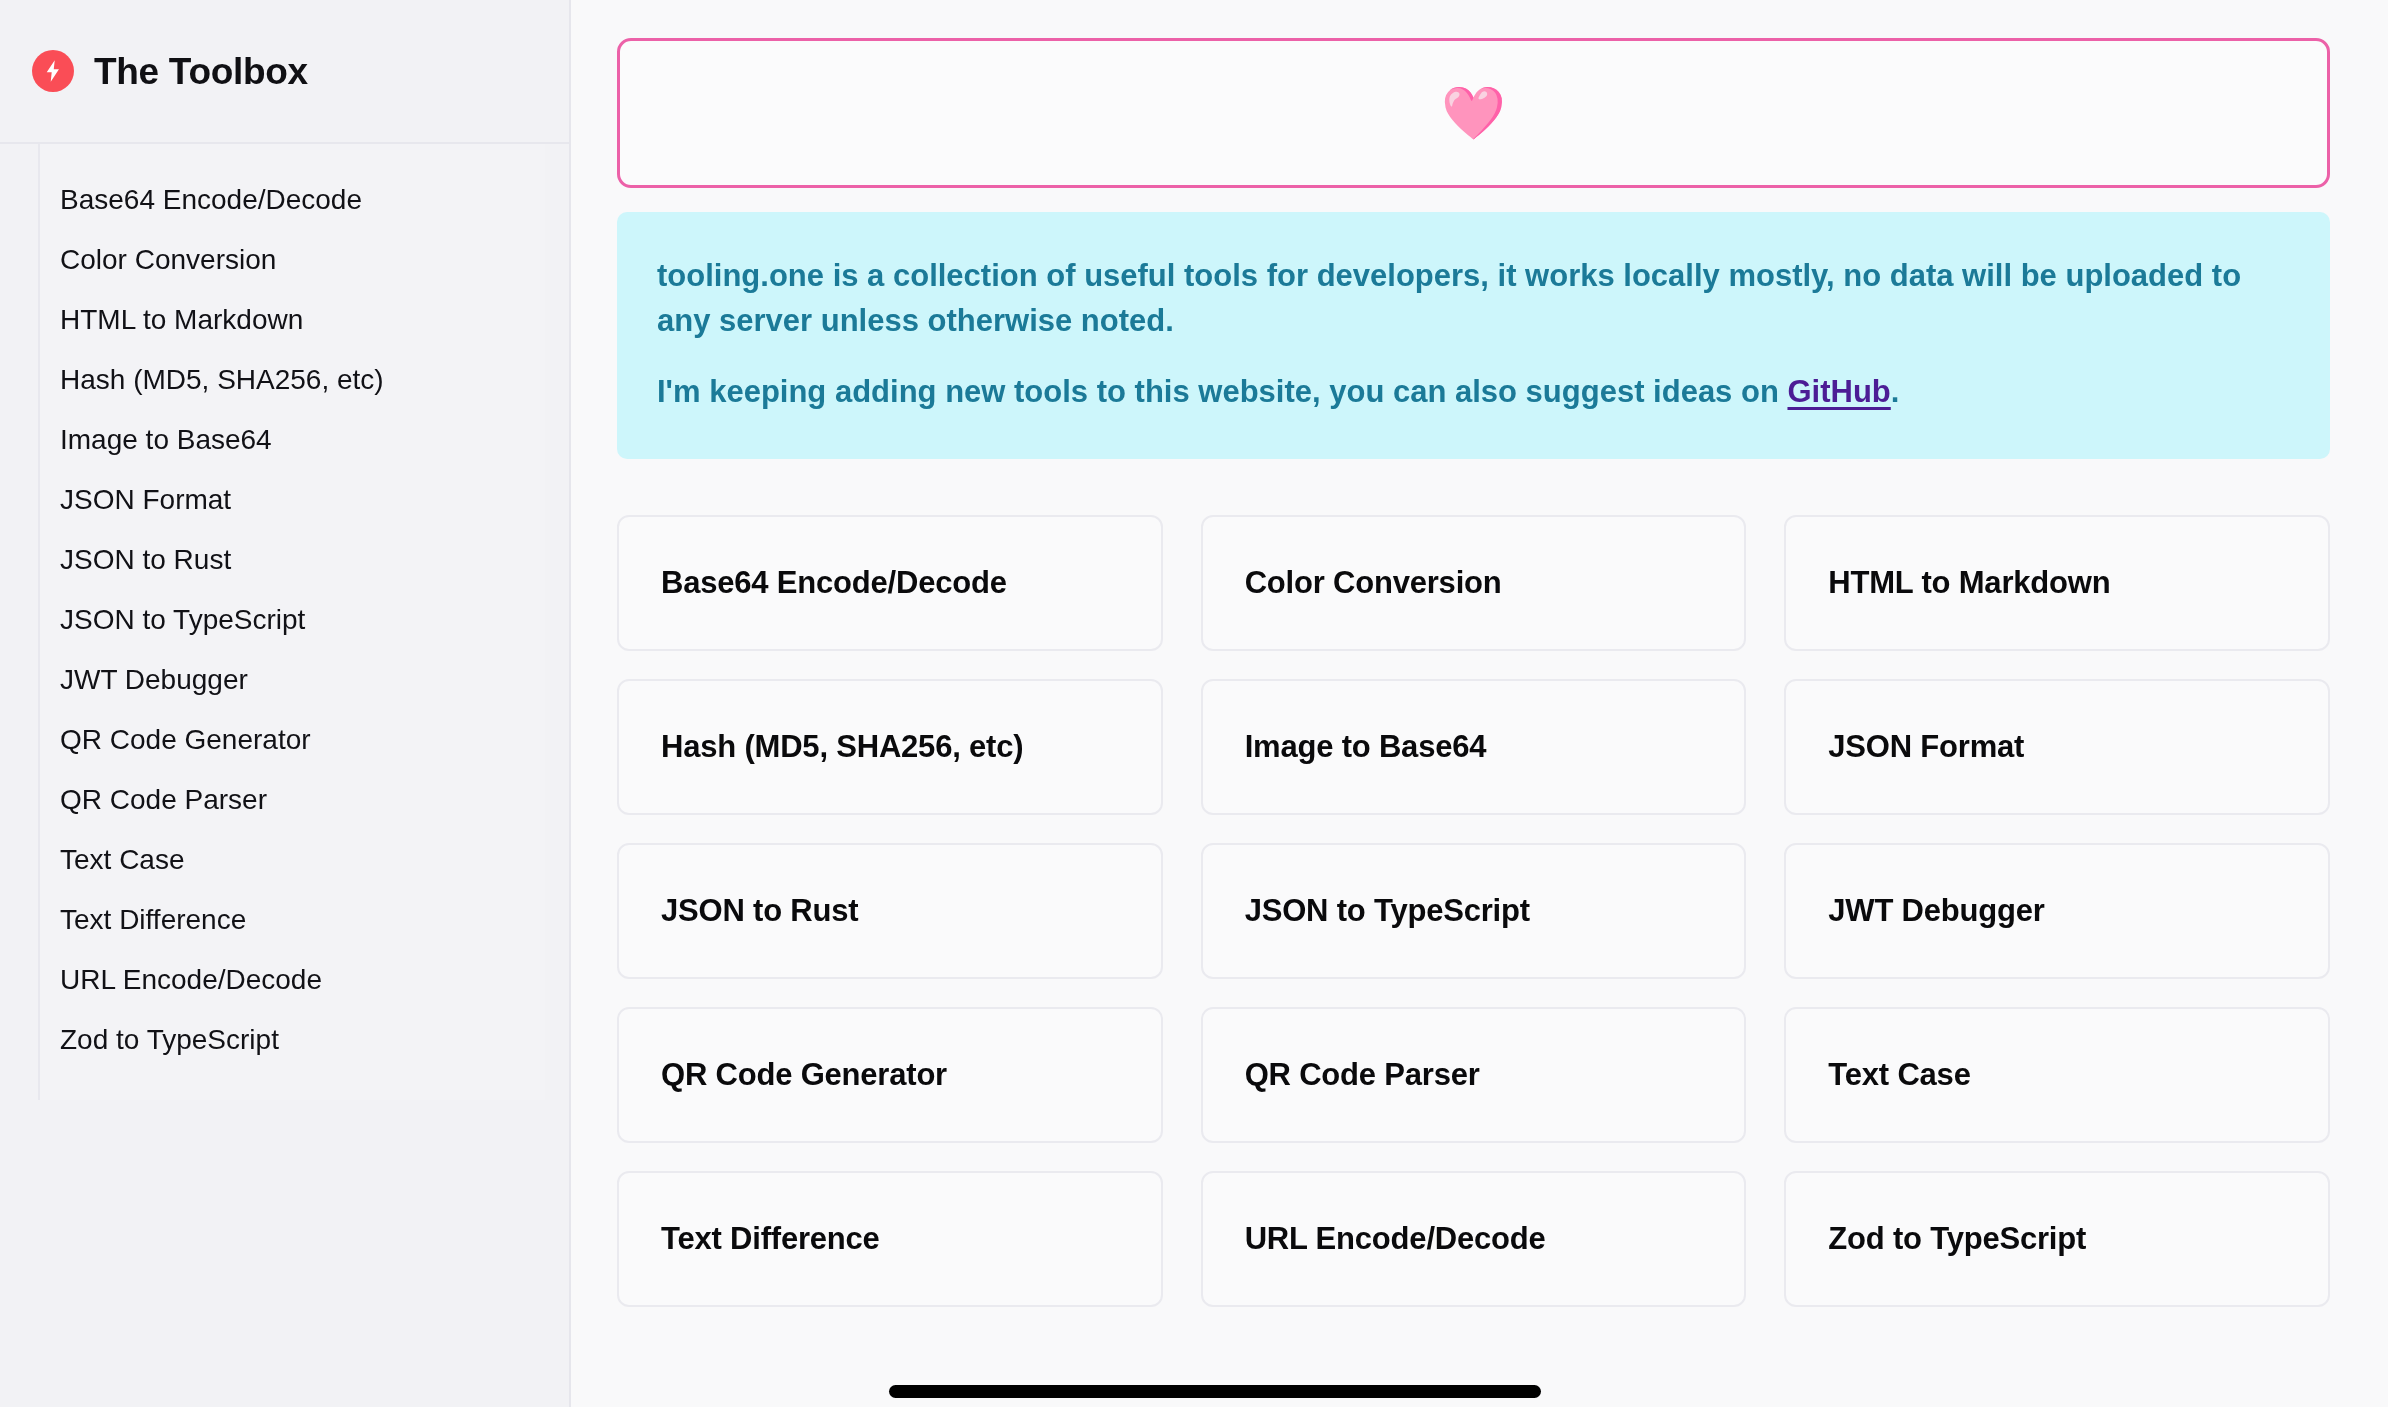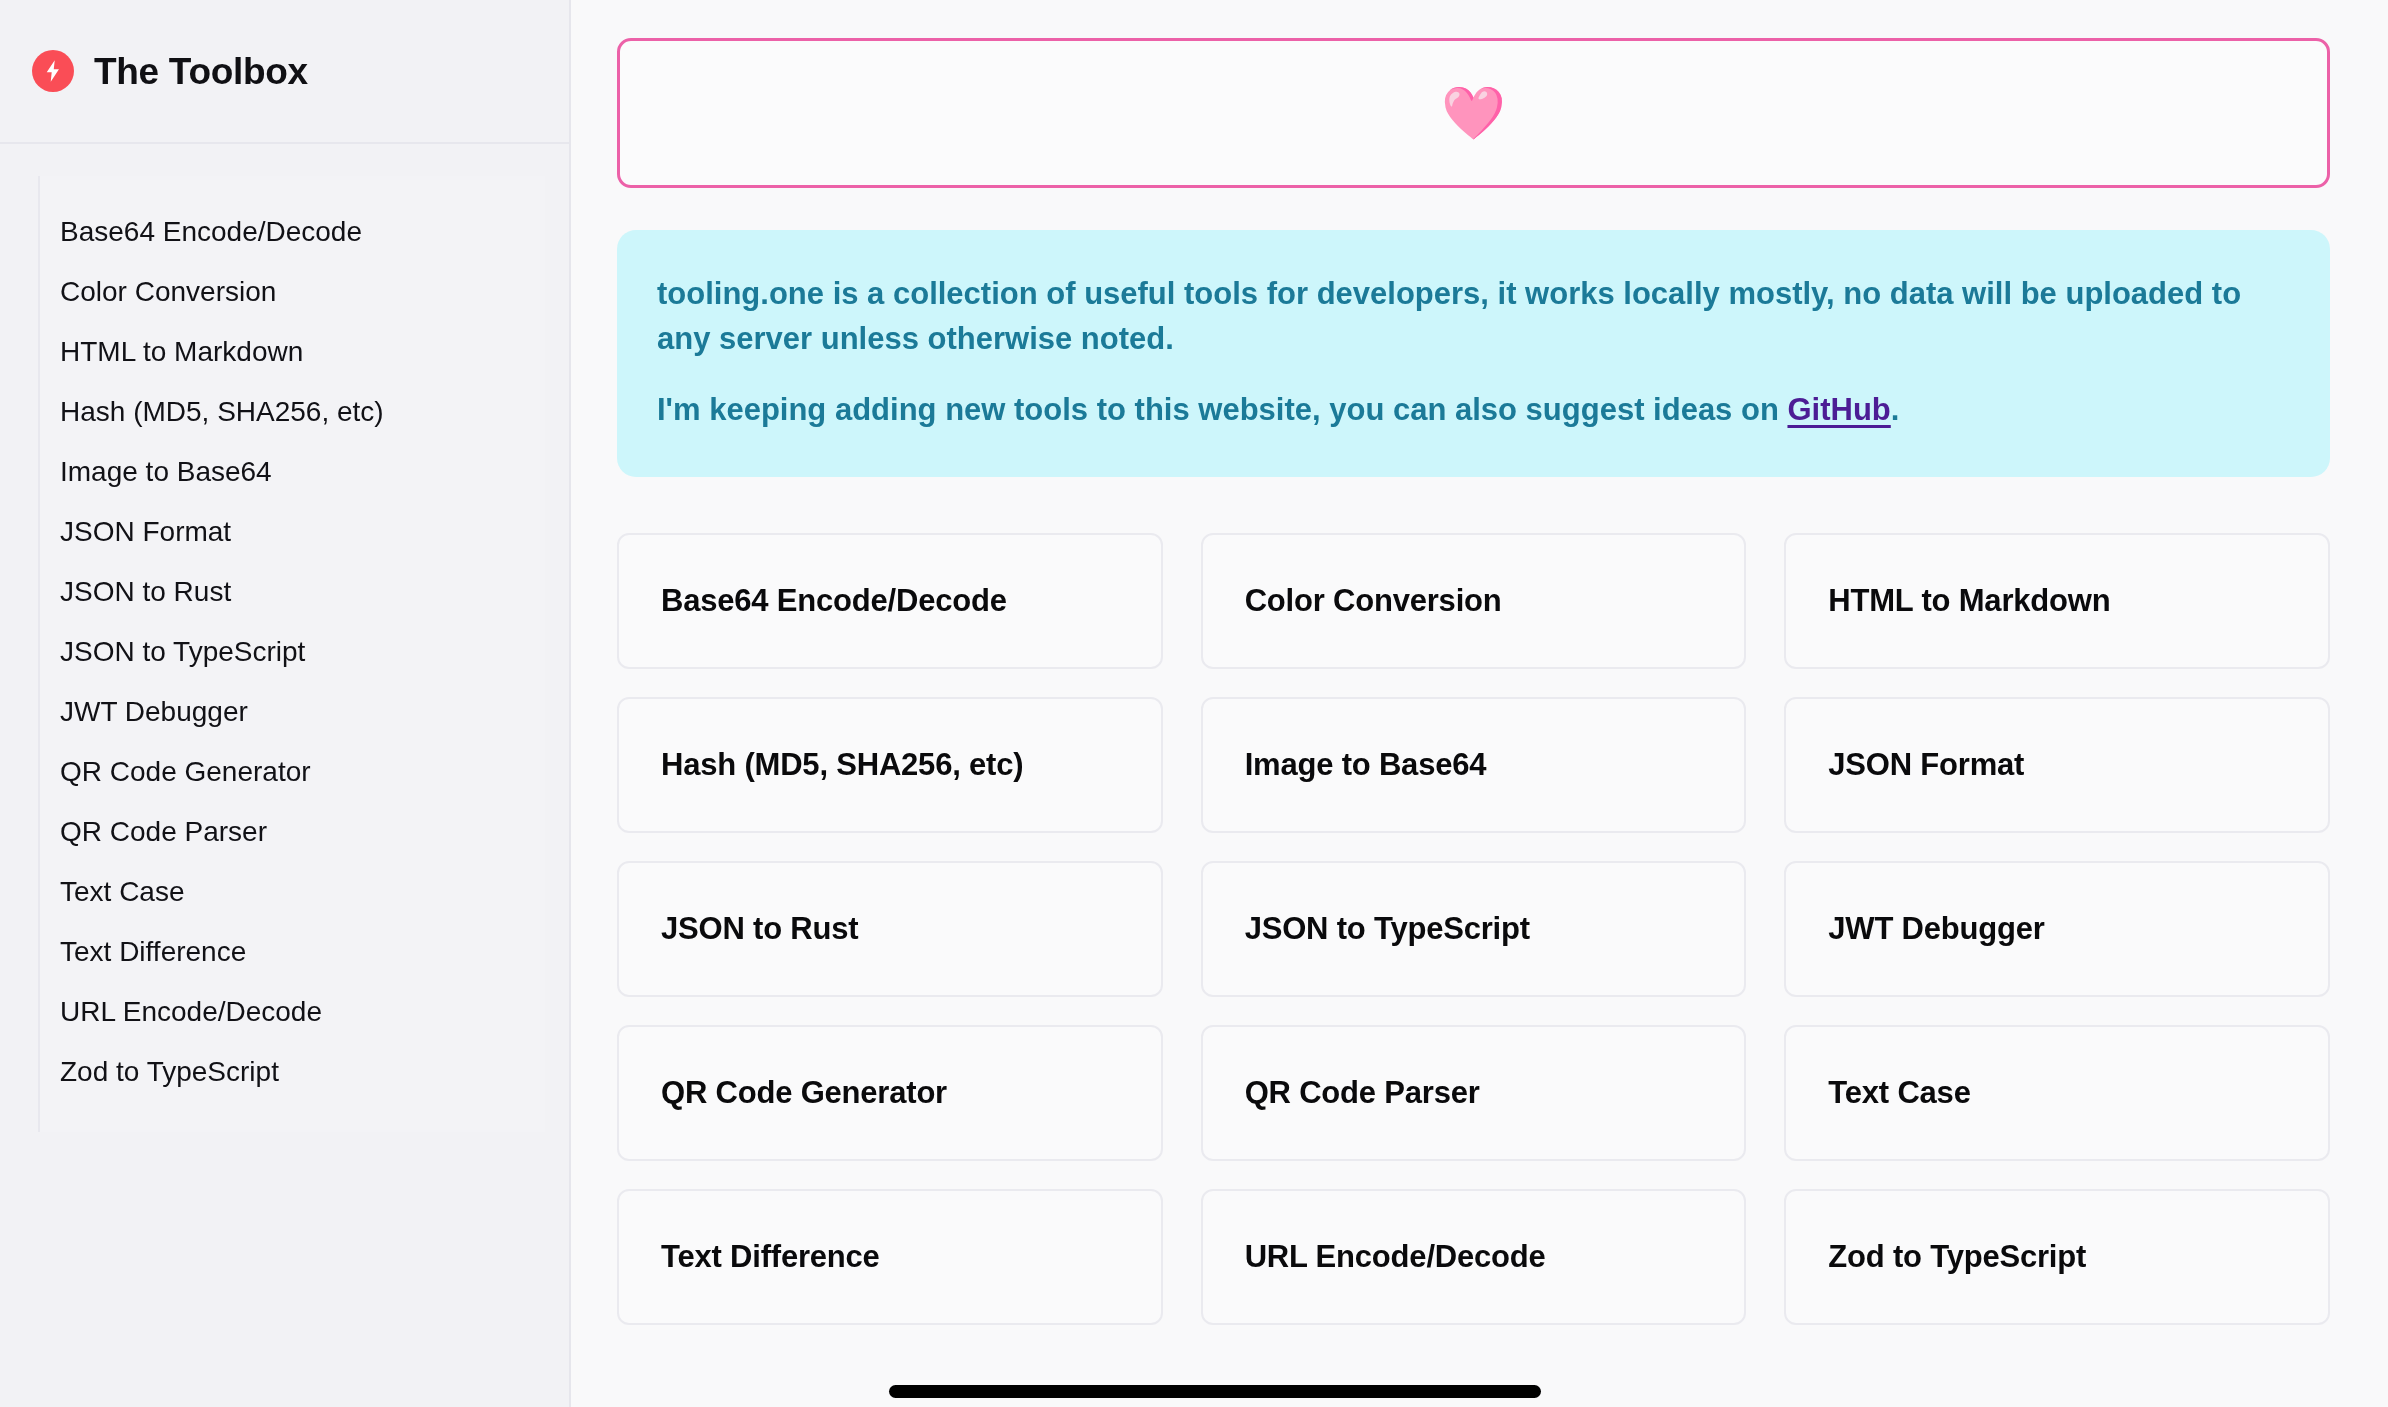--- a/index.html
+++ b/index.html
@@ -19,21 +19,20 @@
 
   
   .sidebar {
     width: 571px;
     height: 1407px;
     flex: 0 0 571px;
     background: #f2f2f5;
     border-right: 2px solid #e6e6ec;
     display: flex;
     flex-direction: column;
-    gap: 32px;
   }
 
   .sidebar-header {
     height: 144px;
     flex: 0 0 144px;
     display: flex;
     align-items: center;
     gap: 20px;
     padding-left: 32px;
     border-bottom: 2px solid #e7e7ed;
@@ -107,23 +106,23 @@
 
   .welcome-text {
     font-size: 40px;
     font-weight: 700;
     color: #f0519e;
     letter-spacing: -0.2px;
     line-height: 1;
   }
 
   .info-box {
-    margin-top: 42px;
+    margin-top: 24px;
     background: #cdf6fb;
-    border-radius: 19px;
+    border-radius: 10px;
     padding: 42px 40px 44px 40px;
   }
 
   .info-line {
     font-size: 31px;
     font-weight: 700;
     line-height: 1.45;
     color: #1b7a98;
   }
   .info-line + .info-line { margin-top: 26px; }

